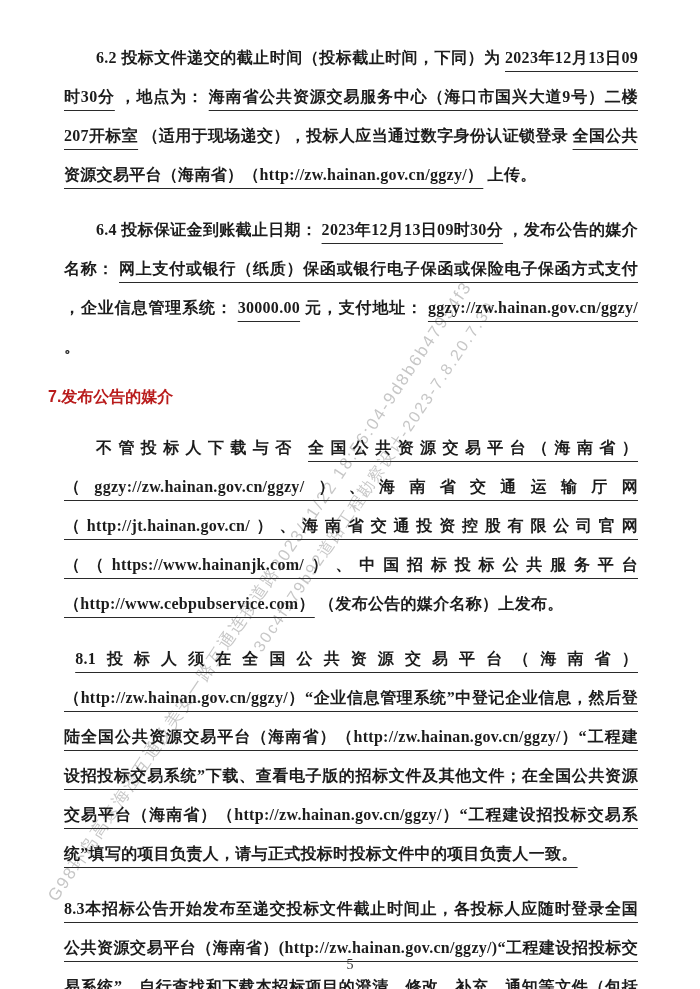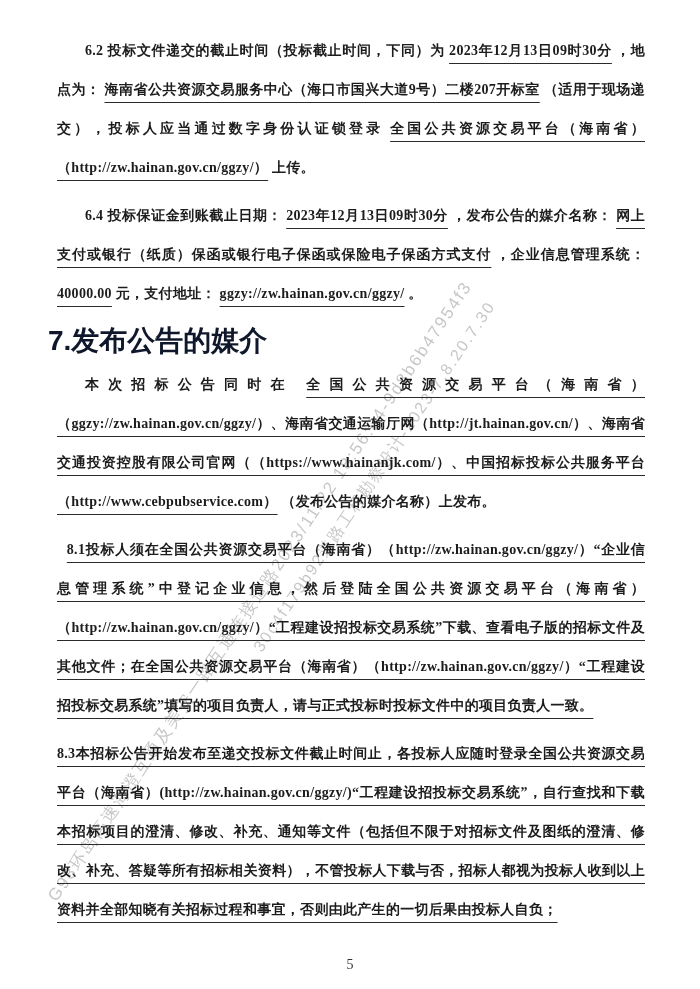--- a/index.html
+++ b/index.html
@@ -14,34 +14,34 @@
     color: #1c1c1c;
   }
   .doc-body {
     position: absolute;
     left: 48px;
     top: 22px;
     width: 606px;
     z-index: 2;
   }
   .doc-body p {
-    margin: 9px;
-    font-size: 14px;
+    margin: 16px;
+    font-size: 16px;
     line-height: 39px;
     font-weight: 600;
     text-align: justify;
     letter-spacing: 0.3px;
   }
   .doc-body h2 {
     margin: 13px 0 9px 0;
-    font-size: 28px;
+    font-size: 16px;
     line-height: 30px;
     font-weight: 700;
     font-family: "Liberation Sans", "DejaVu Sans", sans-serif;
-    color: #0f172a;
+    color: #b91c1c;
   }
   .doc-body .u {
     text-decoration: underline;
     text-underline-offset: 8px;
     text-decoration-thickness: 1.3px;
     text-decoration-color: #2a2a2a;
   }
   .watermark {
     position: absolute;
     z-index: 1;
@@ -79,22 +79,22 @@
 <body>
 
 <div class="page">
 
   <div class="watermark wm-primary" style="color: rgb(143, 143, 143);">G98环岛高速海澄互通及美安一路互通连接道路2023/11/22 18:56:04-9d8b6b47954f3</div>
 
   <div class="watermark wm-secondary" style="color: rgb(143, 143, 143);">30c4f179b92道路工程勘察设计-2023-7.8.20.7.30</div>
 
   <div class="doc-body">
       <p style="text-indent: 2em;"><span>6.2 投标文件递交的截止时间（投标截止时间，下同）为 </span><span class="u">2023年12月13日09时30分</span><span> ，地点为： </span><span class="u">海南省公共资源交易服务中心（海口市国兴大道9号）二楼207开标室</span><span> （适用于现场递交），投标人应当通过数字身份认证锁登录 </span><span class="u">全国公共资源交易平台（海南省）（http://zw.hainan.gov.cn/ggzy/）</span><span> 上传。</span></p>
-      <p style="text-indent: 2em;"><span>6.4 投标保证金到账截止日期： </span><span class="u">2023年12月13日09时30分</span><span> ，发布公告的媒介名称： </span><span class="u">网上支付或银行（纸质）保函或银行电子保函或保险电子保函方式支付</span><span> ，企业信息管理系统： </span><span class="u">40000.00</span><span> 元，支付地址： </span><span class="u">ggzy://zw.hainan.gov.cn/ggzy/</span><span> 。</span></p>
+      <p style="text-indent: 2em;"><span>6.4 投标保证金到账截止日期： </span><span class="u">2023年12月13日09时30分</span><span> ，发布公告的媒介名称： </span><span class="u">网上支付或银行（纸质）保函或银行电子保函或保险电子保函方式支付</span><span> ，企业信息管理系统： </span><span class="u">30000.00</span><span> 元，支付地址： </span><span class="u">ggzy://zw.hainan.gov.cn/ggzy/</span><span> 。</span></p>
       <h2>7.发布公告的媒介</h2>
-      <p style="text-indent: 2em;"><span>本次招标公告同时在 </span><span class="u">全国公共资源交易平台（海南省）（ggzy://zw.hainan.gov.cn/ggzy/）、海南省交通运输厅网（http://jt.hainan.gov.cn/）、海南省交通投资控股有限公司官网（（https://www.hainanjk.com/）、中国招标投标公共服务平台（http://www.cebpubservice.com）</span><span> （发布公告的媒介名称）上发布。</span></p>
+      <p style="text-indent: 2em;"><span>不管投标人下载与否 </span><span class="u">全国公共资源交易平台（海南省）（ggzy://zw.hainan.gov.cn/ggzy/）、海南省交通运输厅网（http://jt.hainan.gov.cn/）、海南省交通投资控股有限公司官网（（https://www.hainanjk.com/）、中国招标投标公共服务平台（http://www.cebpubservice.com）</span><span> （发布公告的媒介名称）上发布。</span></p>
       <p style="text-indent: 0.7em;"><span class="u">8.1投标人须在全国公共资源交易平台（海南省）（http://zw.hainan.gov.cn/ggzy/）“企业信息管理系统”中登记企业信息，然后登陆全国公共资源交易平台（海南省）（http://zw.hainan.gov.cn/ggzy/）“工程建设招投标交易系统”下载、查看电子版的招标文件及其他文件；在全国公共资源交易平台（海南省）（http://zw.hainan.gov.cn/ggzy/）“工程建设招投标交易系统”填写的项目负责人，请与正式投标时投标文件中的项目负责人一致。</span></p>
       <p style="text-indent: 0em;"><span class="u">8.3本招标公告开始发布至递交投标文件截止时间止，各投标人应随时登录全国公共资源交易平台（海南省）(http://zw.hainan.gov.cn/ggzy/)“工程建设招投标交易系统”，自行查找和下载本招标项目的澄清、修改、补充、通知等文件（包括但不限于对招标文件及图纸的澄清、修改、补充、答疑等所有招标相关资料），不管投标人下载与否，招标人都视为投标人收到以上资料并全部知晓有关招标过程和事宜，否则由此产生的一切后果由投标人自负；</span></p>
     </div>
 
   <div class="page-number">5</div>
 
 </div>
 
 </body></html>

